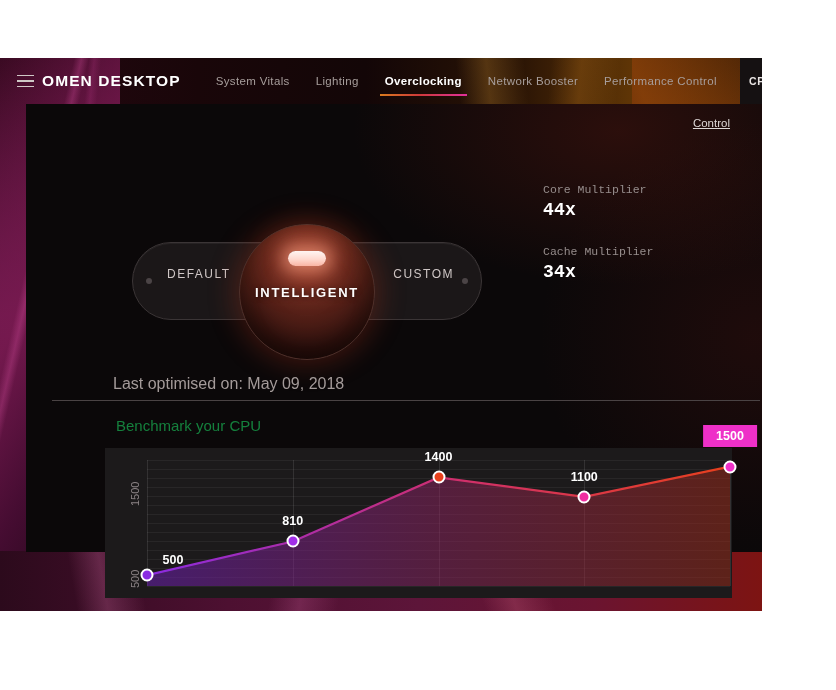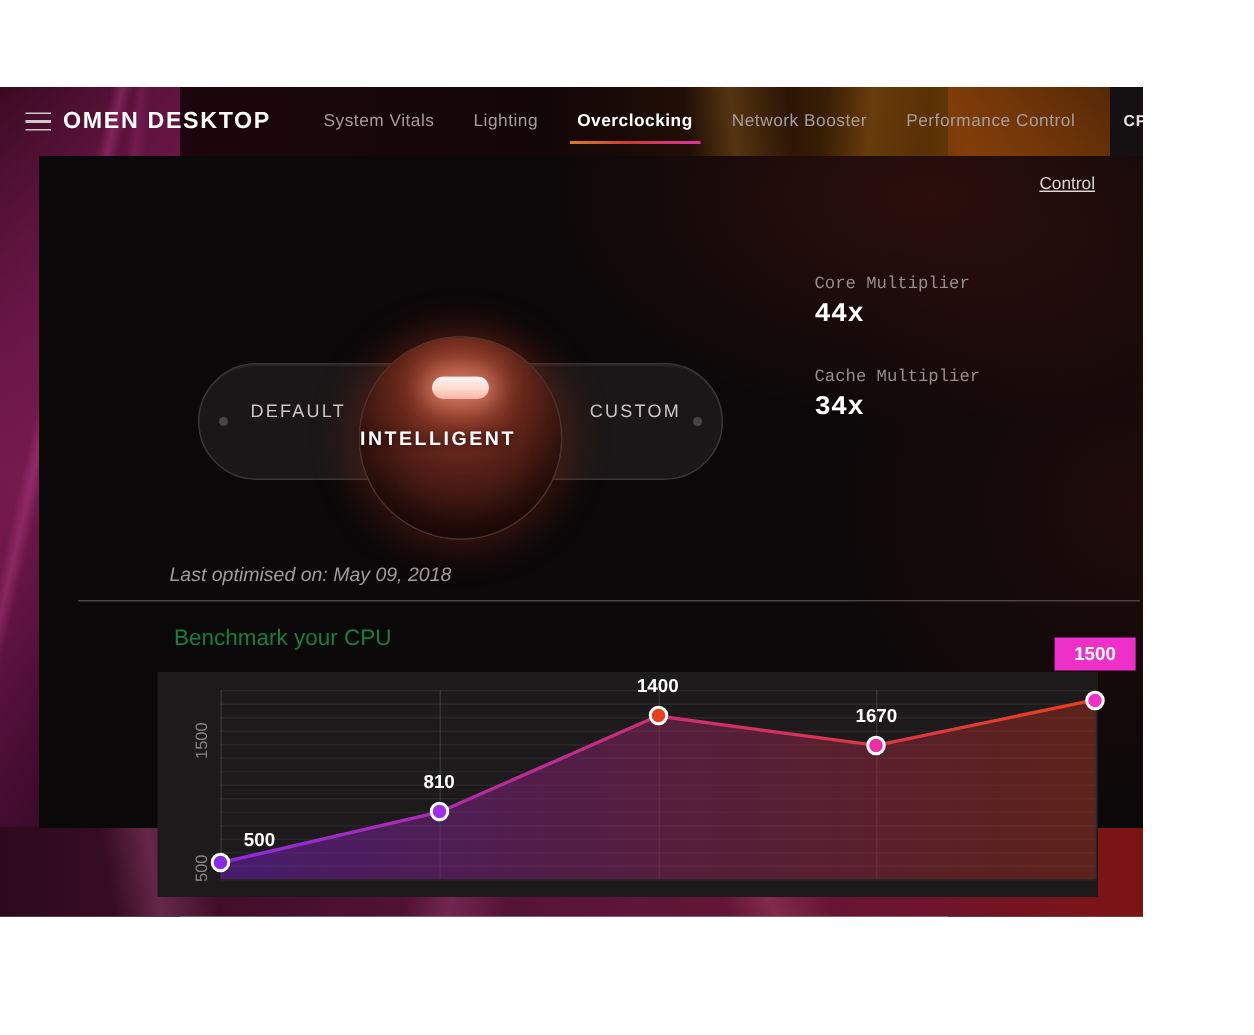--- a/index.html
+++ b/index.html
@@ -142,33 +142,33 @@
     cursor:pointer; z-index:5;
   }
   #knob-led{
     position:absolute; left:50%; top:26px; transform:translateX(-50%);
     width:38px; height:15px; border-radius:8px;
     background:linear-gradient(180deg,#fff5f2 0%,#ffd9cf 55%,#f9b4a4 100%);
     box-shadow:0 0 16px 7px rgba(255,170,140,.55), 0 0 34px 14px rgba(220,90,55,.32);
   }
   #opt-intelligent{
     position:absolute; left:0; right:0; top:50%; transform:translateY(-50%);
-    font-size:13px; font-weight:bold; letter-spacing:1.7px;
+    text-align:center; font-size:13px; font-weight:bold; letter-spacing:1.7px;
     color:#ffffff; text-shadow:0 1px 5px rgba(0,0,0,.6); cursor:pointer;
   }
 
   
   #stats{ position:absolute; left:517px; top:79px; z-index:3;font-family:Liberation Mono, monospace; }
   .stat{ margin-bottom:25px; }
   .stat-label{ font-size:11.5px; color:#968d8c; margin-bottom:4px; }
   .stat-value{ font-size:18px; color:#ffffff; font-weight:bold; letter-spacing:.2px; }
 
   
   #last-opt{
-    position:absolute; left:87px; top:271px; font-size:13px; color:#a49b9a; z-index:3;font-style:italic;
+    position:absolute; left:87px; top:271px; font-size:16px; color:#a49b9a; z-index:3;
   }
   #divider{
     position:absolute; left:26px; right:26px; top:296px; height:1px;
     background:#4a4344; z-index:3;
   }
   #bench-title{
     position:absolute; left:90px; top:313px; font-size:15px; color:#15803d; z-index:3;
   }
 
   
@@ -316,21 +316,21 @@
             <polygon points="0.00,115.14 145.75,81.47 291.50,17.38 437.25,36.93 583.00,6.52 583,126 0,126" fill="url(#areaGrad)"></polygon>
             <polyline points="0.00,115.14 145.75,81.47 291.50,17.38 437.25,36.93 583.00,6.52" fill="none" stroke="url(#lineGrad)" stroke-width="2.2"></polyline>
           </svg>
       <div class="pt-dot" style="left: 0px; top: 115.138px; background: rgb(138, 43, 226);"></div>
           <div class="pt-lbl" style="left: 26px; top: 107.138px;">500</div>
           <div class="pt-dot" style="left: 145.75px; top: 81.4655px; background: rgb(162, 46, 232);"></div>
           <div class="pt-lbl" style="left: 145.75px; top: 68.4655px;">810</div>
           <div class="pt-dot" style="left: 291.5px; top: 17.3793px; background: rgb(232, 64, 28);"></div>
           <div class="pt-lbl" style="left: 291.5px; top: 4.37931px;">1400</div>
           <div class="pt-dot" style="left: 437.25px; top: 36.931px; background: rgb(240, 45, 160);"></div>
-          <div class="pt-lbl" style="left: 437.25px; top: 23.931px;">1670</div>
+          <div class="pt-lbl" style="left: 437.25px; top: 23.931px;">1100</div>
           <div class="pt-dot" style="left: 583px; top: 6.51724px; background: rgb(238, 48, 200);"></div>
         </div>
       <div class="axis-lbl" id="ytick-top" style="left: 24px; top: 58px;">1500</div>
       <div class="axis-lbl" id="ytick-bot" style="left: 24px; top: 140px;">500</div>
     </div>
 
     <div id="peak-badge" style="left: 704px; top: 321px;">1500</div>
   </div>
 
 </div>

